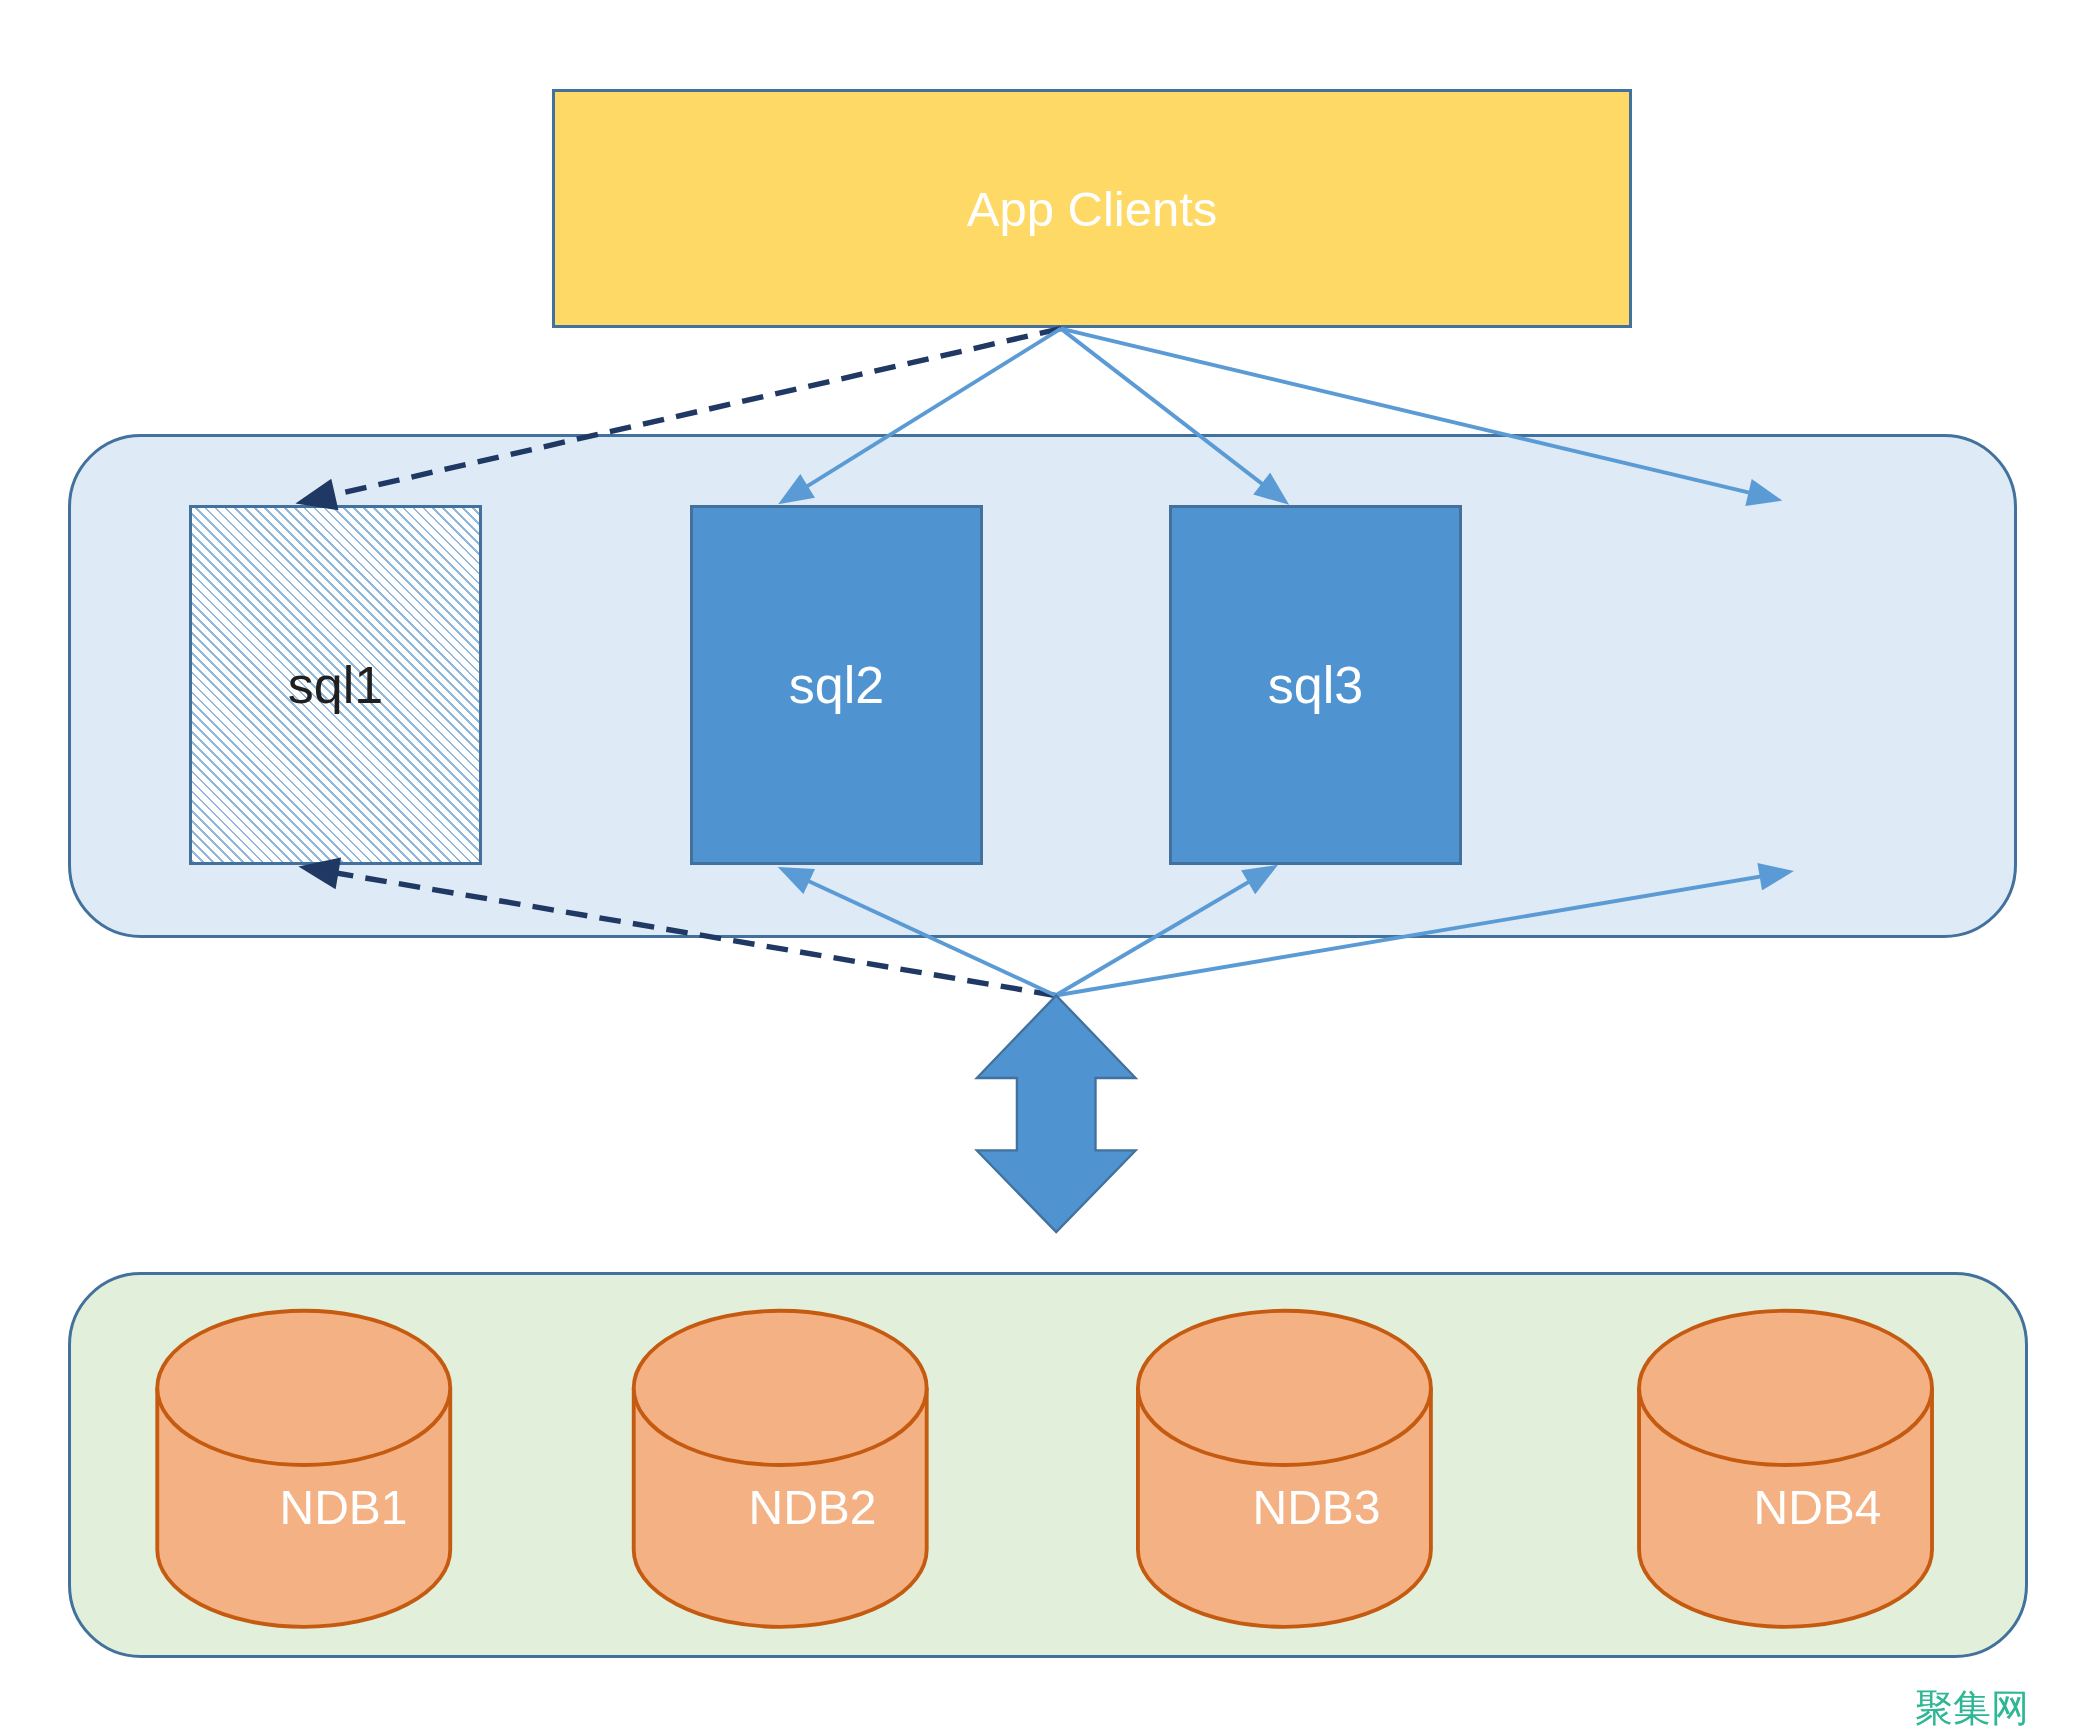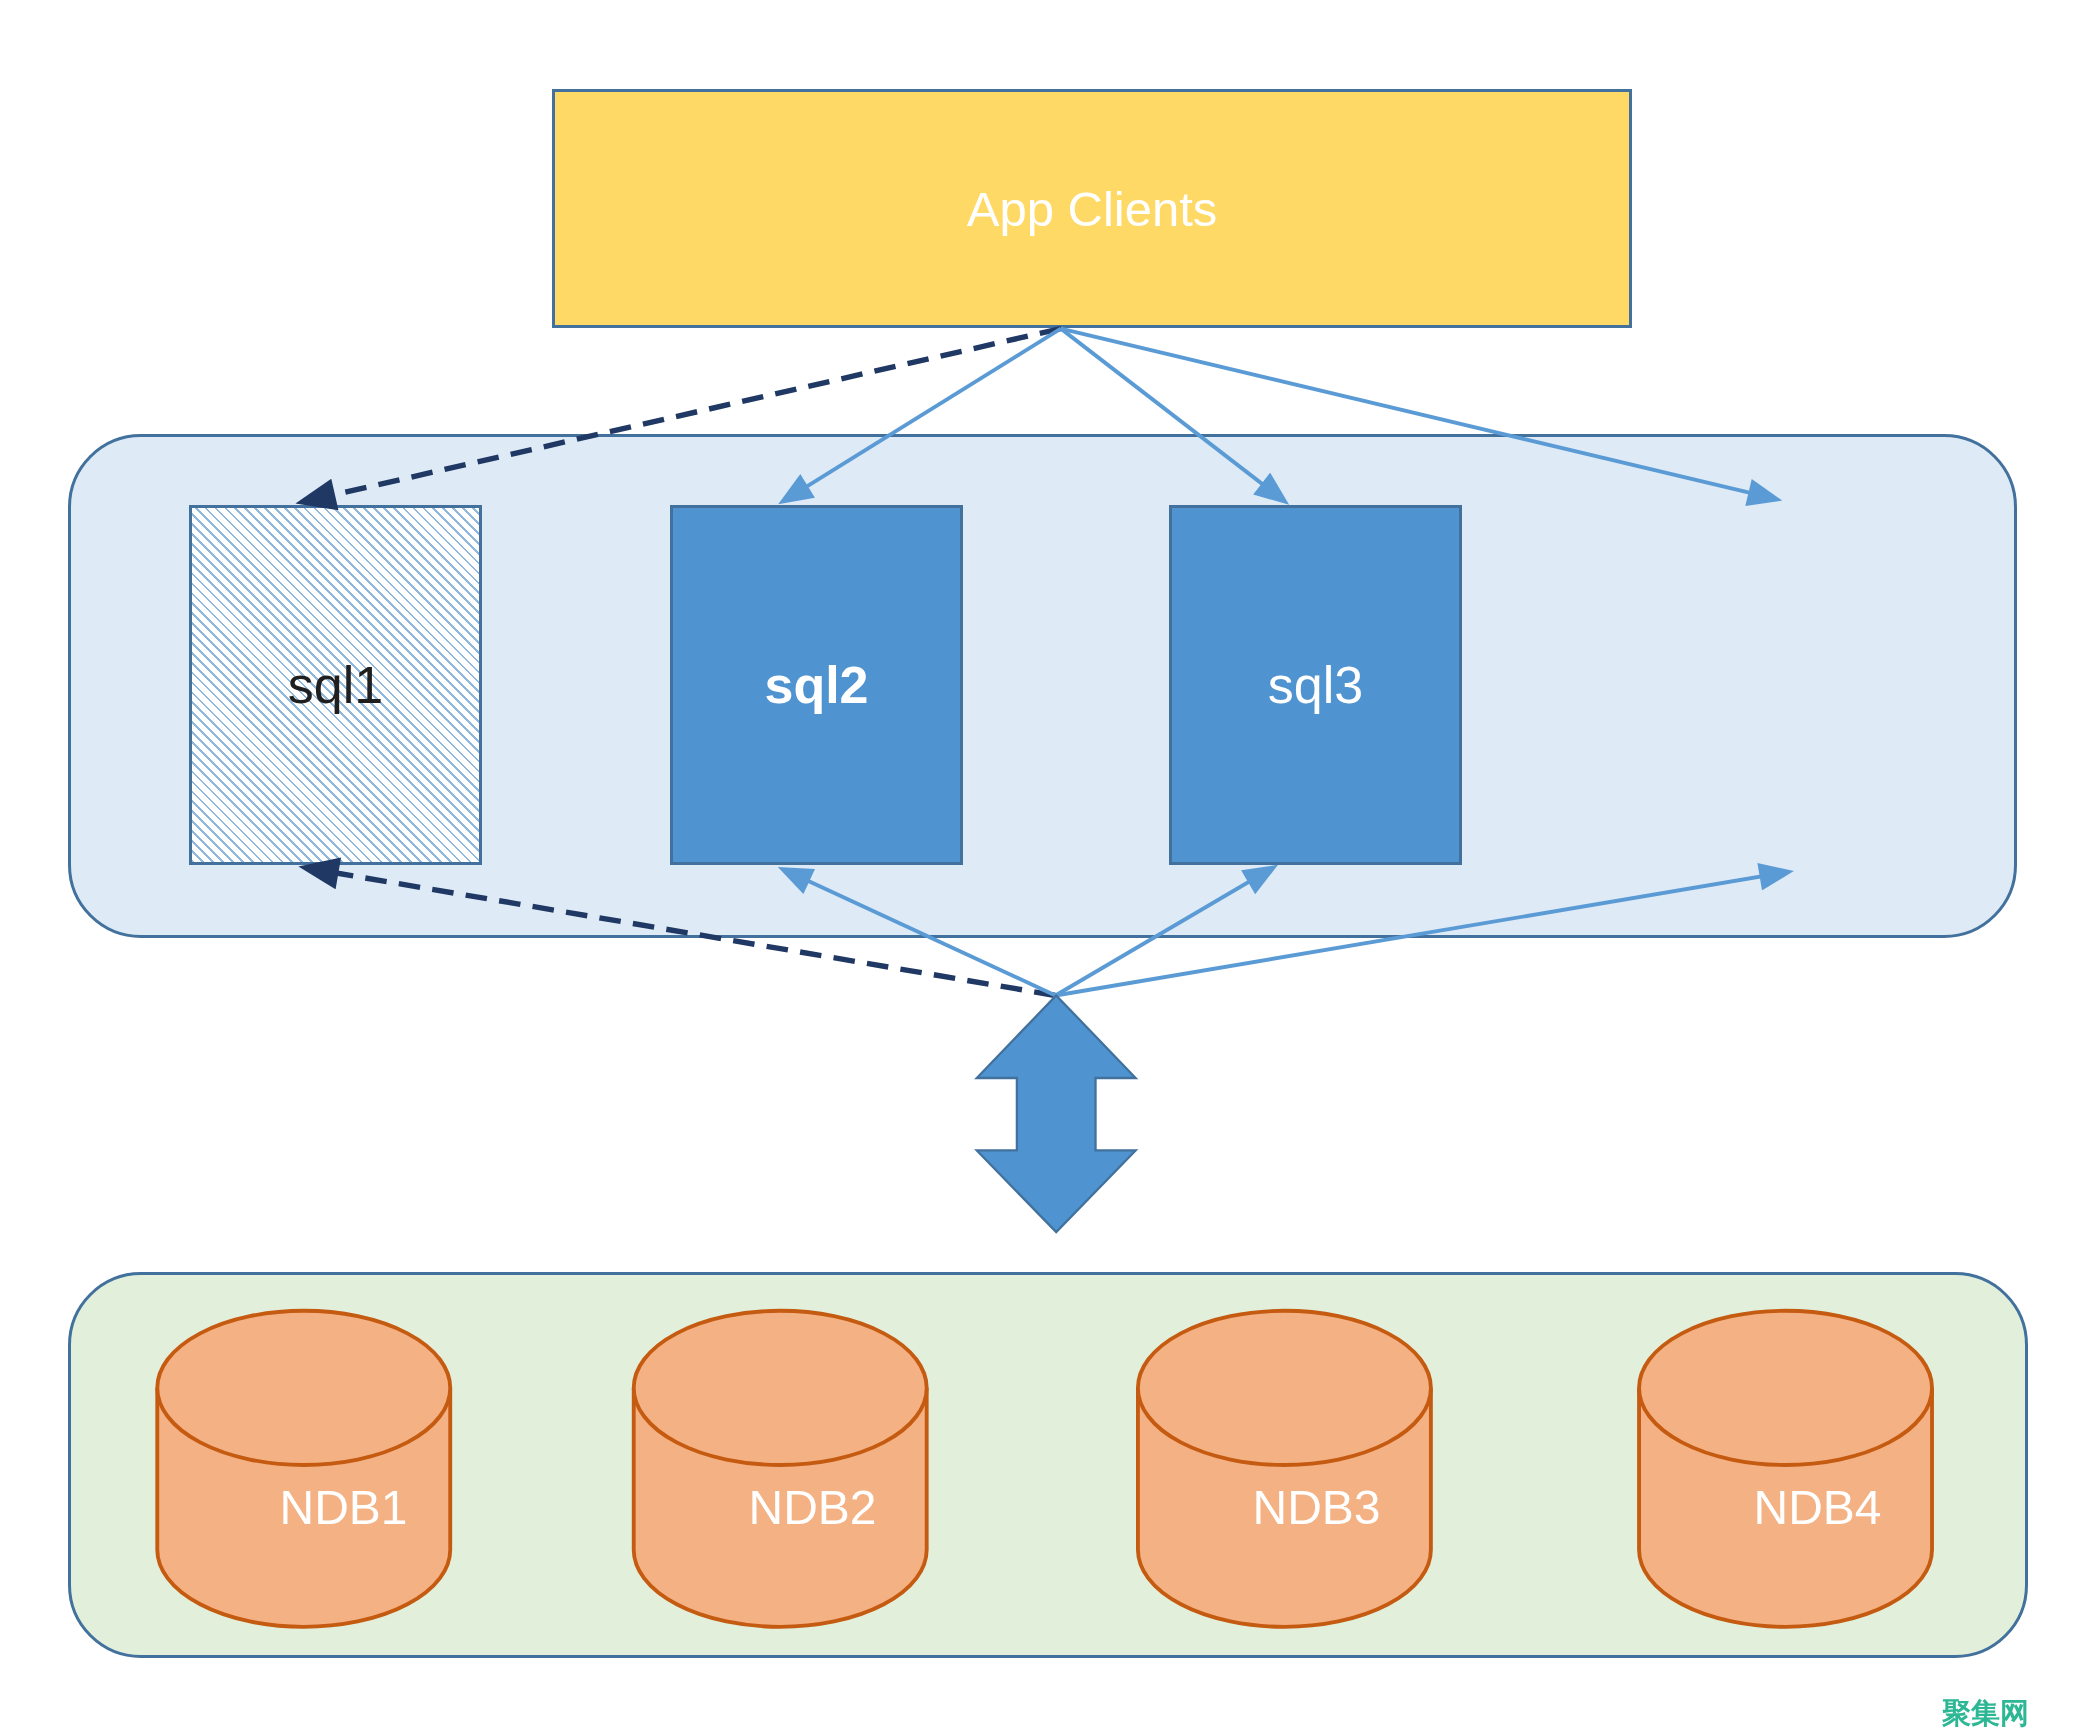--- a/index.html
+++ b/index.html
@@ -54,21 +54,21 @@
     color:var(--label-text);
     font-size:52px;
   }
   .sqlbox.hatched{
     background-color:#ffffff;
     background-image:repeating-linear-gradient(45deg,
       var(--hatch-line) 0px, var(--hatch-line) 1.9px,
       #ffffff 1.9px, #ffffff 7px);
     color:var(--sql1-text);
   }
-  .sql1{left:157px;} .sql2{left:638px;font-weight:bold;} .sql3{left:1137px;} .sql4{left:1638px;}
+  .sql1{left:157px;} .sql2{left:658px;} .sql3{left:1137px;} .sql4{left:1638px;}
 
   .ndb-label{
     top:1465px;width:293px;height:85px;
     color:var(--label-text);
     font-size:48px;
     z-index:7;
   }
   .ndb1{left:157px;padding-left:16px;} .ndb2{left:634px;} .ndb3{left:1138px;} .ndb4{left:1639px;}
 
   svg.overlay{
@@ -78,21 +78,21 @@
   .fan-solid{stroke:var(--solid-arrow);stroke-width:5;fill:none;}
   .fan-dashed{stroke:var(--dashed-arrow);stroke-width:7;stroke-dasharray:28 16;fill:none;}
   .mkBlue{fill:var(--solid-arrow);}
   .mkNavy{fill:var(--dashed-arrow);}
   .dbl-arrow{fill:var(--sql-fill);stroke:var(--box-border);stroke-width:3;}
   .cyl{fill:var(--cylinder-fill);stroke:var(--cylinder-border);stroke-width:5;}
 
   .watermark{
     right:68px;bottom:1.5px;
     color:var(--watermark);
-    font-size:29px;font-weight:bold;
+    font-size:38px;font-weight:normal;
     z-index:9;
   }
 </style>
 </head>
 <body>
 
 <div class="canvas">
 
   <div class="abs center app-clients">
     <span>App Clients</span>

